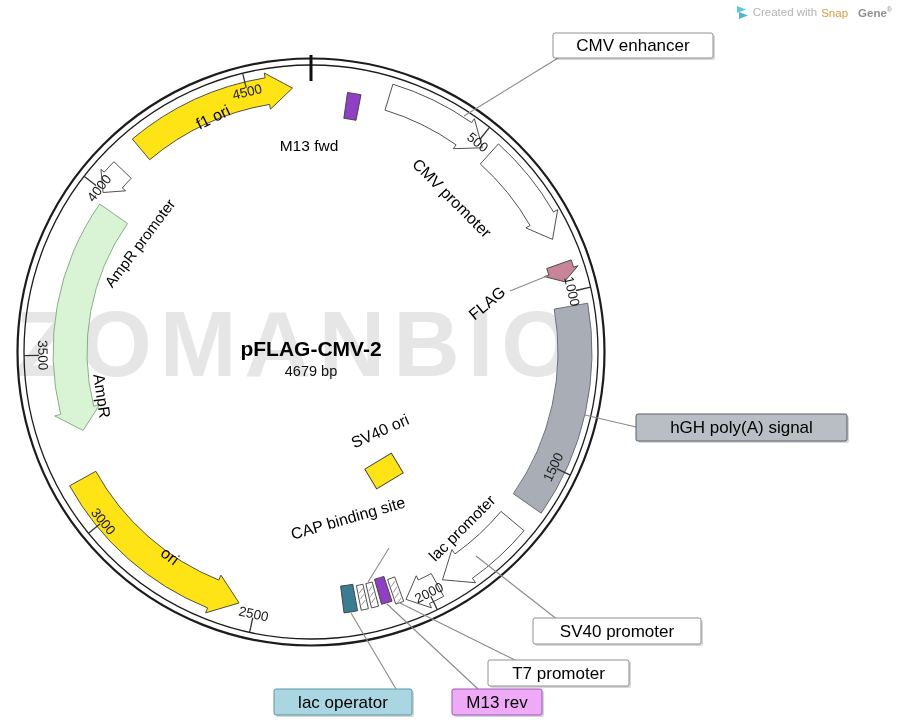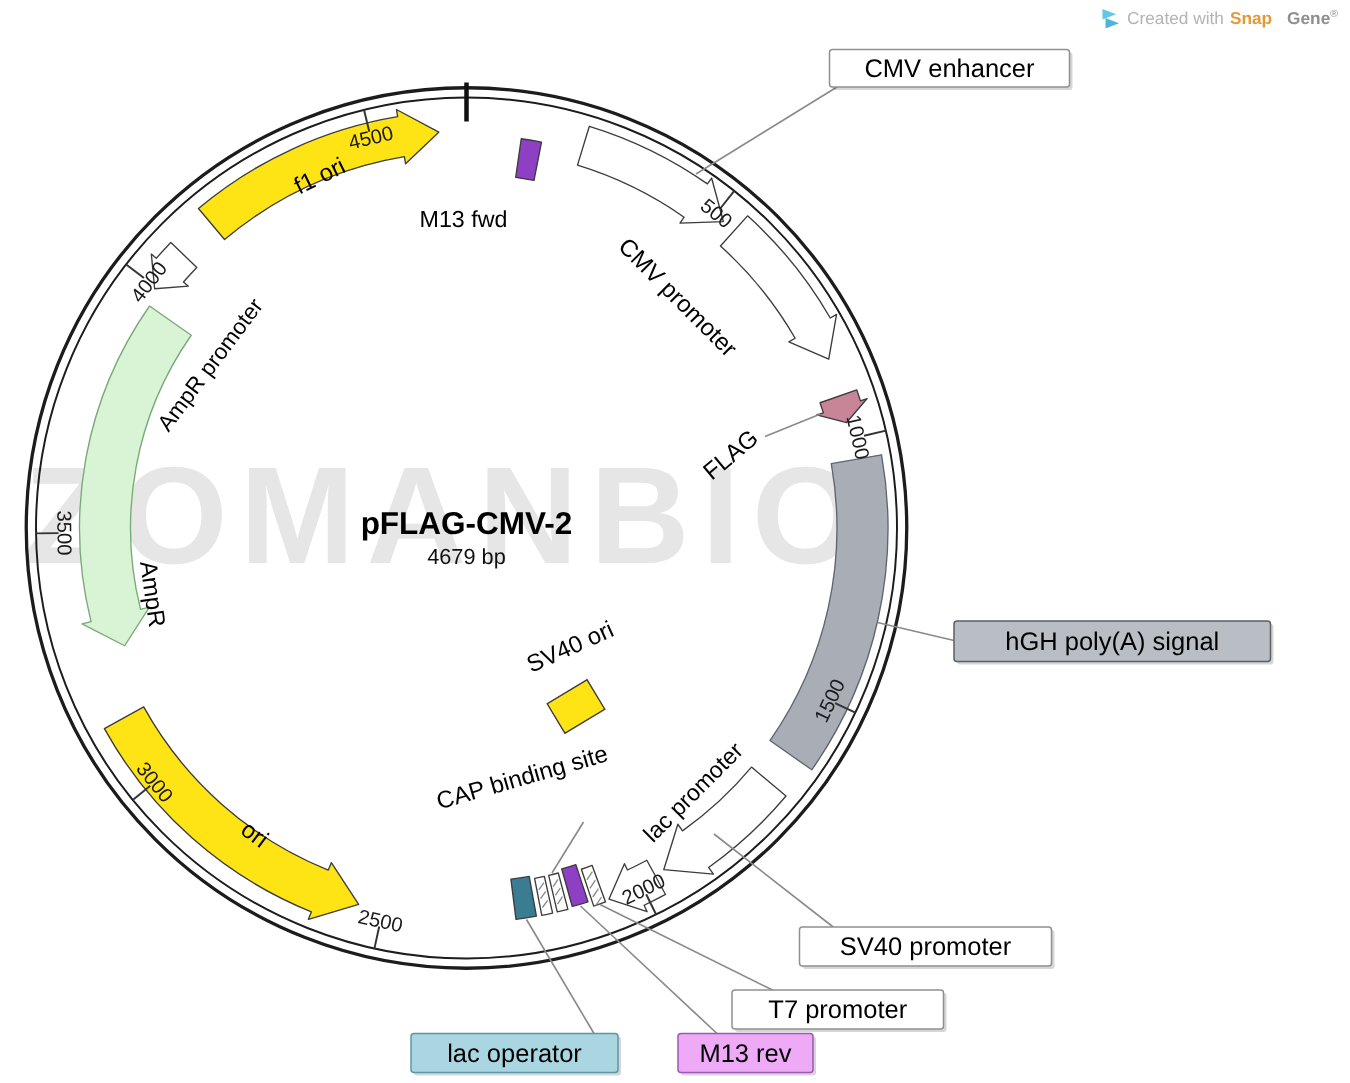--- a/index.html
+++ b/index.html
@@ -2,23 +2,23 @@
 <html><head>
 <meta charset="utf-8">
 <style>
   html,body{margin:0;padding:0;background:#ffffff;}
   .stage{position:relative;width:900px;height:722px;background:#ffffff;overflow:hidden;
          font-family:"Liberation Sans","DejaVu Sans",sans-serif;}
   .watermark{position:absolute;left:16px;top:292px;z-index:0;font-size:92px;font-weight:700;
              letter-spacing:8px;color:#e6e6e6;user-select:none;white-space:nowrap;}
   svg.map{position:absolute;left:0;top:0;z-index:1;}
   svg text{font-family:"Liberation Sans","DejaVu Sans",sans-serif;}
-  .attribution{position:absolute;right:8px;top:6px;z-index:3;display:flex;align-items:center;
+  .attribution{position:absolute;right:8px;top:6px;z-index:3;display:flex;align-items:flex-start;
                gap:4px;font-size:11.5px;color:#b3b3b3;}
-  .attribution .snap{color:#e09a3a;font-weight:bold;}
+  .attribution .snap{color:#e09a3a;font-weight:normal;}
   .attribution .gene{color:#8f8f8f;font-weight:bold;margin-left:10px;}
   .attribution sup{font-size:7px;color:#8f8f8f;}
 </style>
 </head>
 <body>
 
 <div class="stage">
 
   <div class="watermark">ZOMANBIO</div>
 

